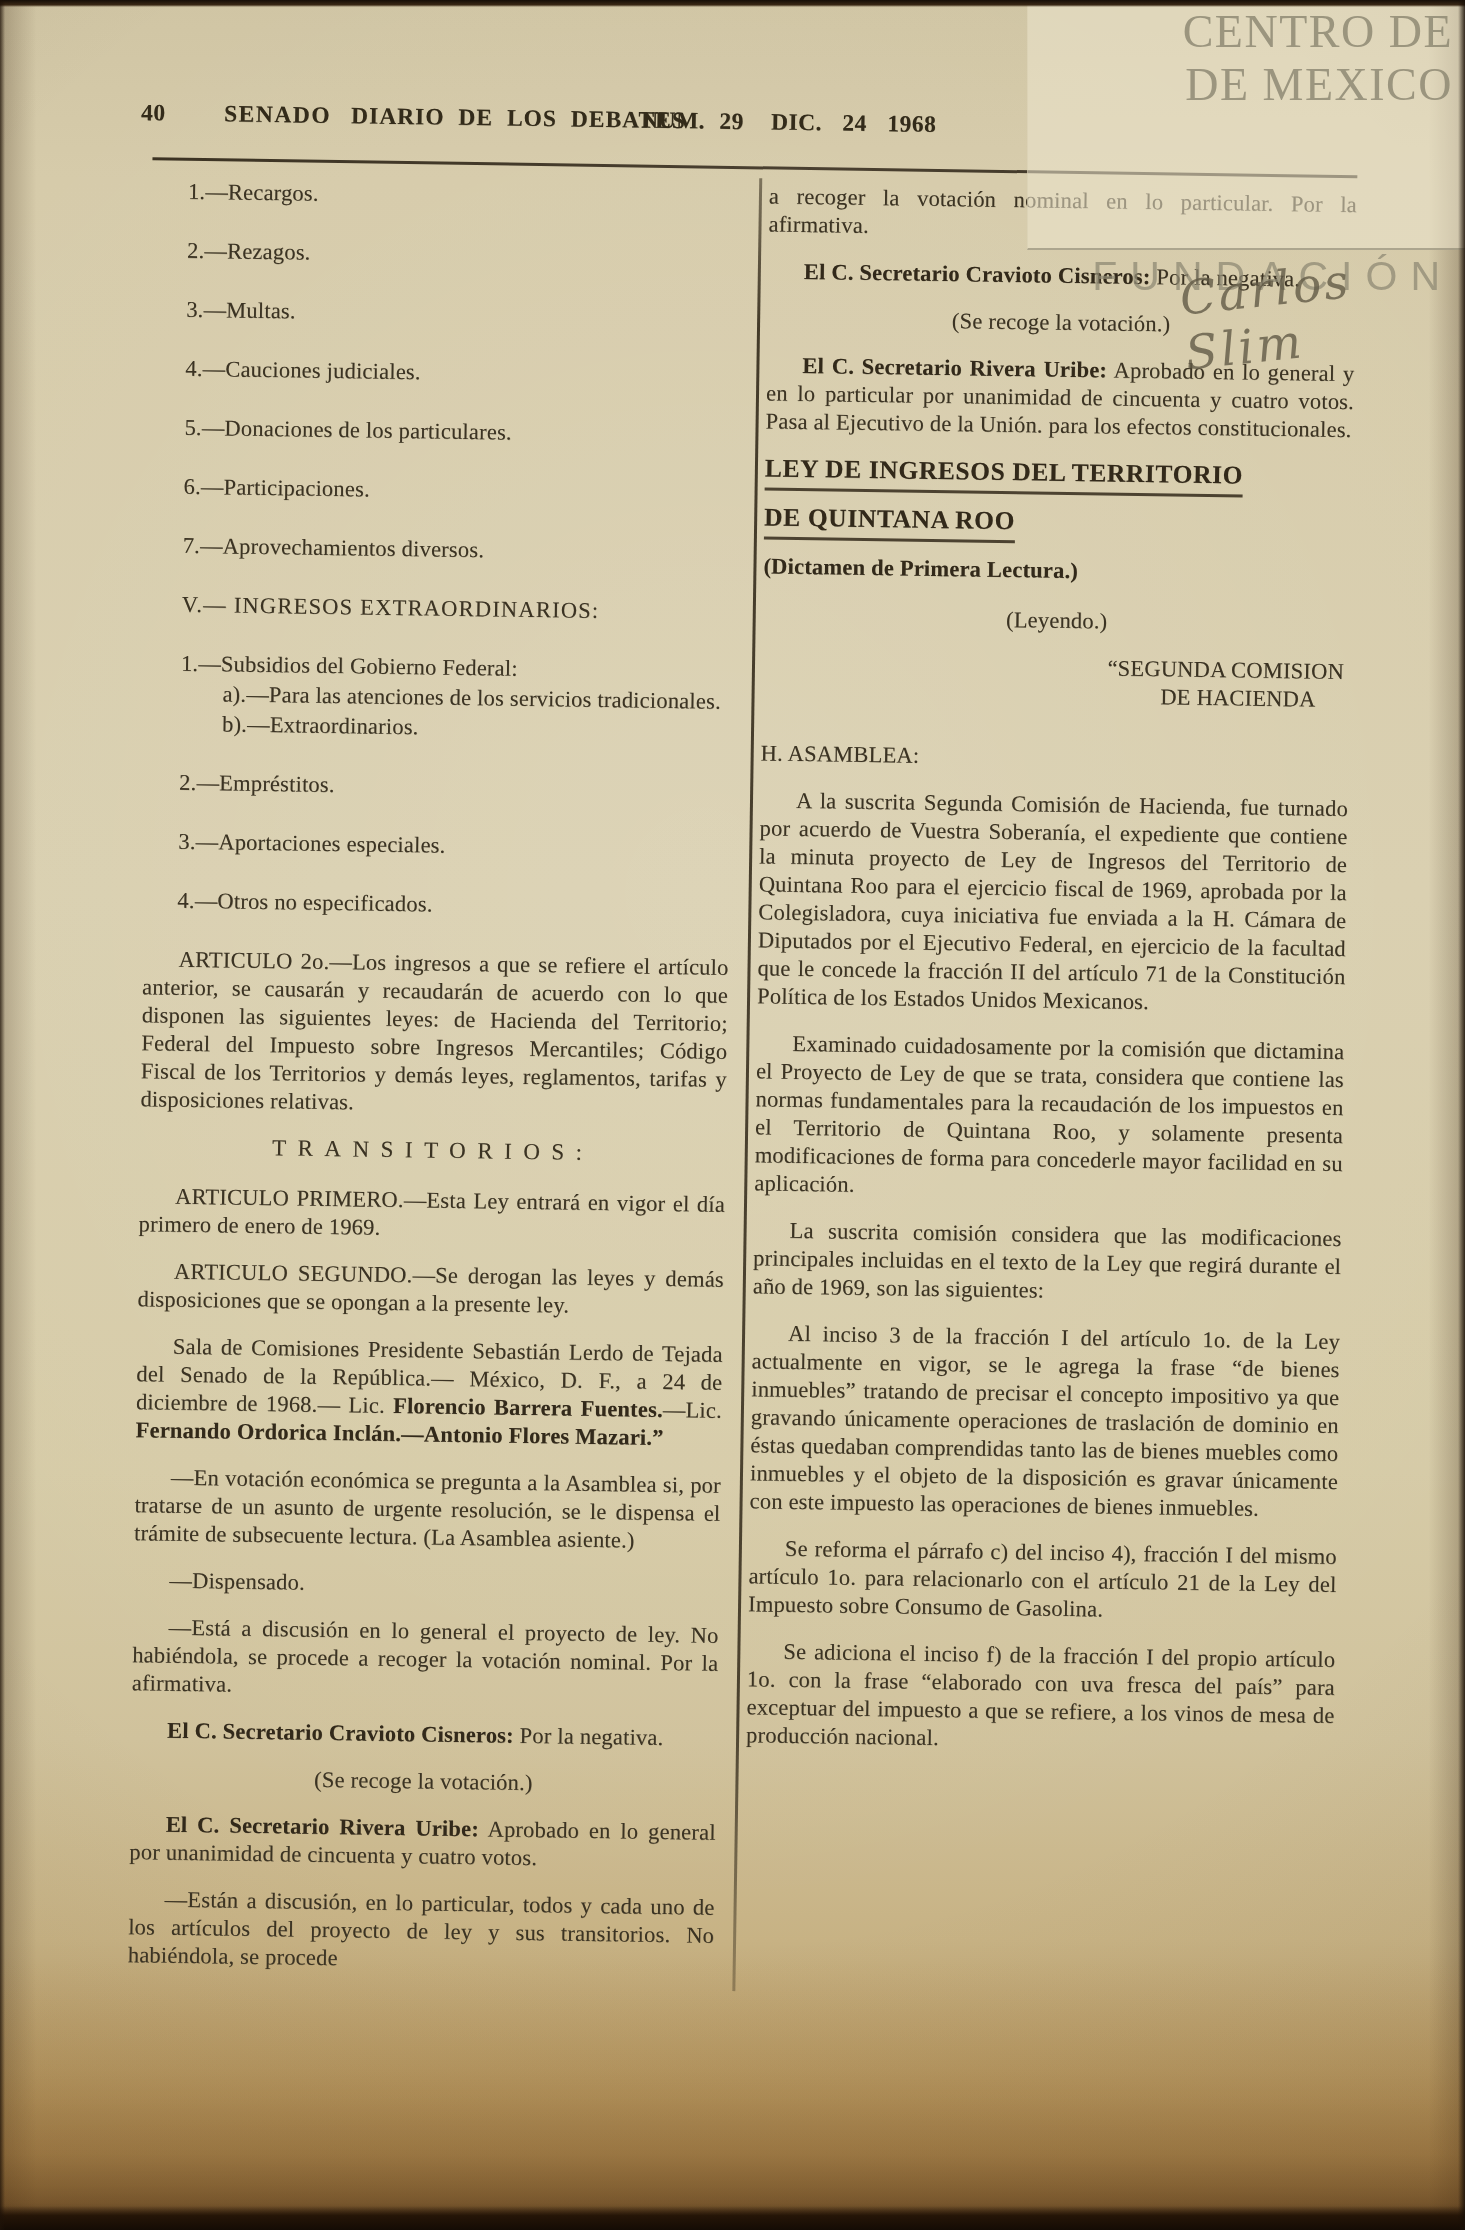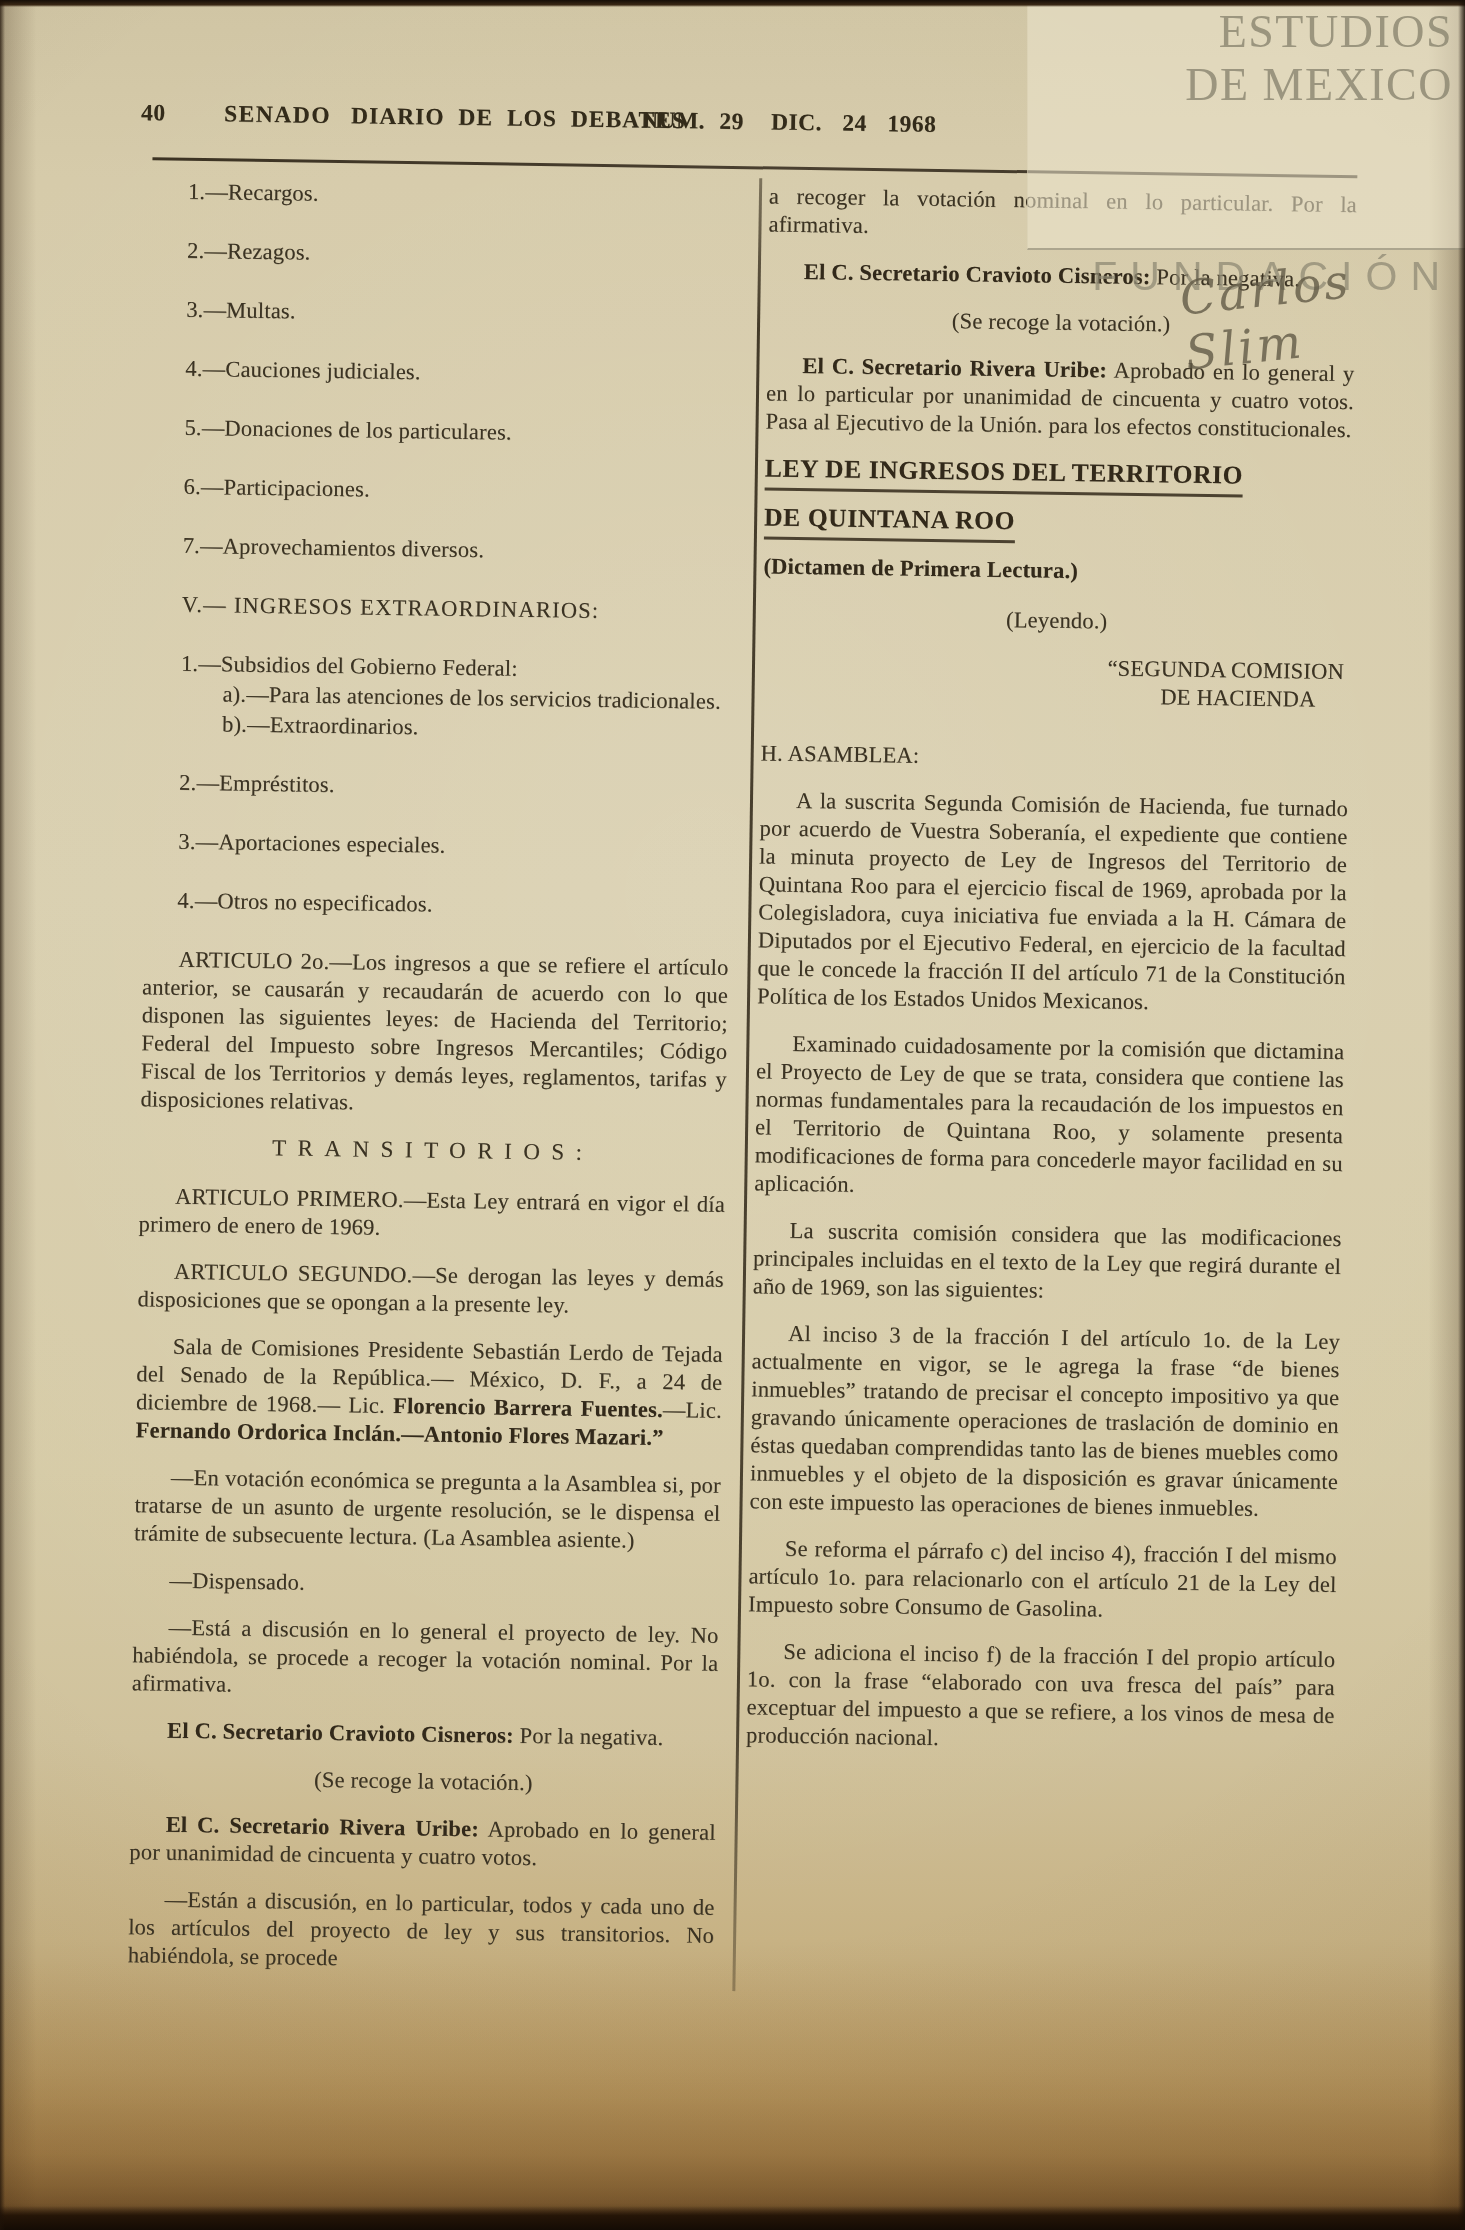--- a/index.html
+++ b/index.html
@@ -160,21 +160,21 @@
         <div class="blk para"><span>A la suscrita Segunda Comisión de Hacienda, fue turnado por acuerdo de Vuestra Soberanía, el expediente que contiene la minuta proyecto de Ley de Ingresos del Territorio de Quintana Roo para el ejercicio fiscal de 1969, aprobada por la Colegisladora, cuya iniciativa fue enviada a la H. Cámara de Diputados por el Ejecutivo Federal, en ejercicio de la facultad que le concede la fracción II del artículo 71 de la Constitución Política de los Estados Unidos Mexicanos.</span></div>
         <div class="blk para"><span>Examinado cuidadosamente por la comisión que dictamina el Proyecto de Ley de que se trata, considera que contiene las normas fundamentales para la recaudación de los impuestos en el Territorio de Quintana Roo, y solamente presenta modificaciones de forma para concederle mayor facilidad en su aplicación.</span></div>
         <div class="blk para"><span>La suscrita comisión considera que las modificaciones principales incluidas en el texto de la Ley que regirá durante el año de 1969, son las siguientes:</span></div>
         <div class="blk para"><span>Al inciso 3 de la fracción I del artículo 1o. de la Ley actualmente en vigor, se le agrega la frase “de bienes inmuebles” tratando de precisar el concepto impositivo ya que gravando únicamente operaciones de traslación de dominio en éstas quedaban comprendidas tanto las de bienes muebles como inmuebles y el objeto de la disposición es gravar únicamente con este impuesto las operaciones de bienes inmuebles.</span></div>
         <div class="blk para"><span>Se reforma el párrafo c) del inciso 4), fracción I del mismo artículo 1o. para relacionarlo con el artículo 21 de la Ley del Impuesto sobre Consumo de Gasolina.</span></div>
         <div class="blk para"><span>Se adiciona el inciso f) de la fracción I del propio artículo 1o. con la frase “elaborado con uva fresca del país” para exceptuar del impuesto a que se refiere, a los vinos de mesa de producción nacional.</span></div>
       </div>
   </div>
 
   <div class="wm-patch">
-    <div class="wm-line">ESTUDIOS</div>
+    <div class="wm-line">CENTRO DE</div>
     <div class="wm-line">DE MEXICO</div>
   </div>
   <div class="wm-fund">FUNDACIÓN</div>
   <div class="wm-sign">Carlos Slim</div>
 
   <div class="bottom-shade"></div>
   <div class="edge edge-top"></div>
   <div class="edge edge-bottom"></div>
   <div class="edge edge-left"></div>
   <div class="edge edge-right"></div>

